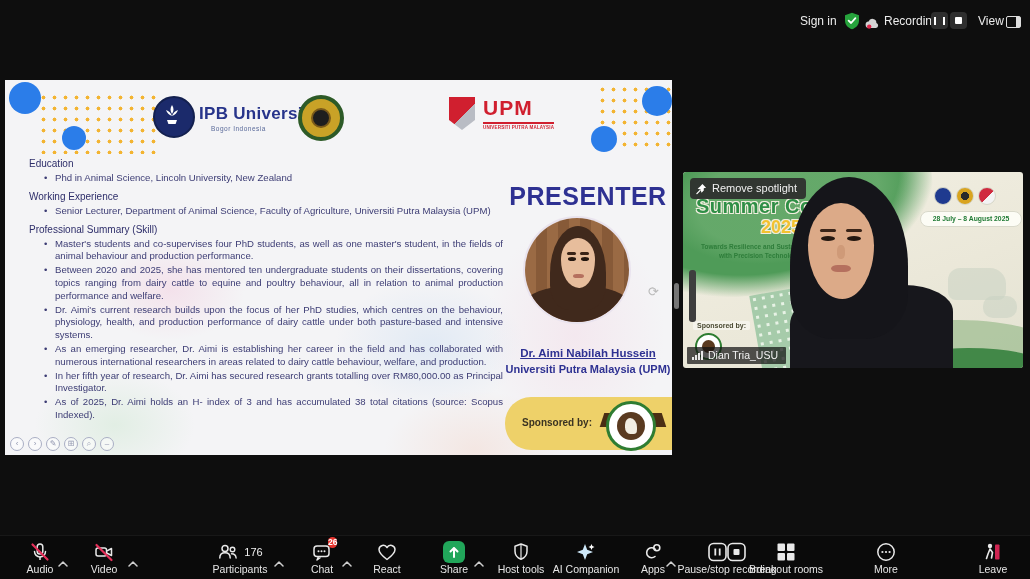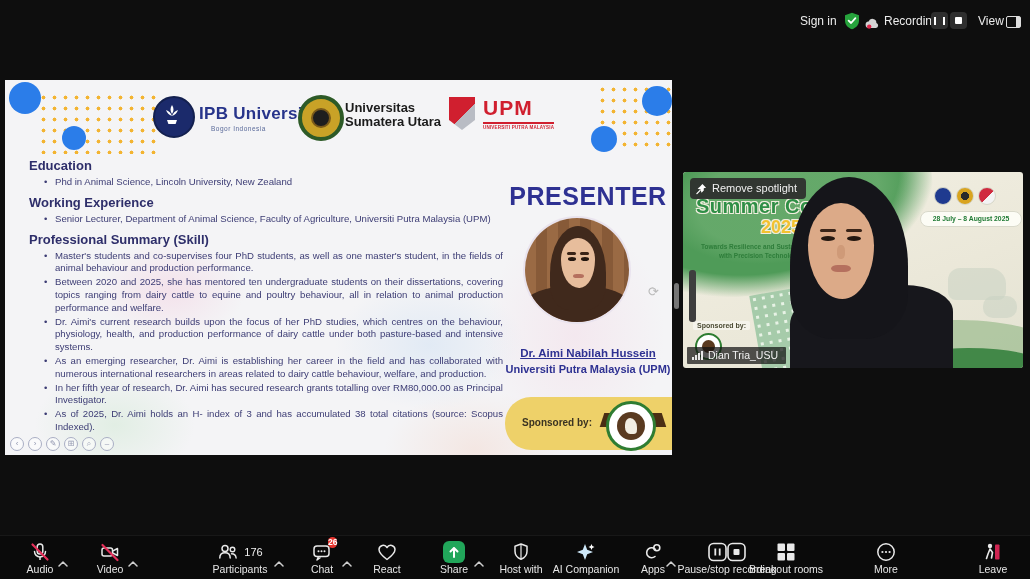--- a/index.html
+++ b/index.html
@@ -26,21 +26,21 @@
   .logo-circle{position:absolute;border-radius:50%;}
   .ipb-text{position:absolute;font-size:17px;font-weight:700;color:#27348b;letter-spacing:.3px;}
   .ipb-sub{position:absolute;font-size:6.5px;color:#5a6a9a;letter-spacing:.5px;}
   .usu-text{position:absolute;font-size:13px;line-height:14px;font-weight:800;color:#1b1b1b;}
   .upm-shield{position:absolute;width:26px;height:33px;background:linear-gradient(135deg,#d01f2f 55%,#b9bcc4 55%);
               clip-path:polygon(0 0,100% 0,100% 70%,50% 100%,0 70%);}
   .upm-text{position:absolute;font-size:21px;font-weight:800;color:#d01f2f;letter-spacing:1px;}
   .upm-sub{position:absolute;font-size:4.5px;font-weight:700;color:#d01f2f;letter-spacing:.2px;border-top:2px solid #d01f2f;padding-top:1px;}
 
   .col-l{position:absolute;left:24px;top:78px;width:474px;color:#3b3b78;}
-  .sec-h{font-size:13px;font-weight:700;color:#2e2e6a;margin:6px 0 3px 0;}
+  .sec-h{font-size:10px;font-weight:400;color:#2e2e6a;margin:6px 0 3px 0;}
   .sec-h:first-child{margin-top:0;}
   .col-l ul{margin:0;padding:0 0 0 26px;list-style:none;}
   .col-l li{position:relative;font-size:9.6px;line-height:12.8px;text-align:justify;margin-bottom:1px;color:#3c3c74;}
   .col-l li::before{content:"\2022";position:absolute;left:-11px;top:0;}
 
   .presenter-label{position:absolute;left:498px;top:102px;width:170px;text-align:center;
                    font-size:25px;font-weight:800;color:#2e3192;letter-spacing:.5px;}
   .photo{position:absolute;left:520px;top:138px;width:104px;height:104px;border-radius:50%;overflow:hidden;
          background:repeating-linear-gradient(90deg,#9a6a44 0 11px,#875a38 11px 22px);box-shadow:0 0 0 2px #e9e3ee;}
   .p-hood{position:absolute;left:25px;top:8px;width:56px;height:84px;background:#40291c;
@@ -171,21 +171,20 @@
           <path d="M17 7c2 3 2 6 0 9c-2-3-2-6 0-9z M11 12c3 1 5 3 6 6c-3-1-5-3-6-6z M23 12c-3 1-5 3-6 6c3-1 5-3 6-6z" fill="#fff"></path>
           <path d="M12 22h10l-1.4 4h-7.2z" fill="#fff"></path>
         </svg>
     </div>
     <span class="ipb-text" style="left:194px;top:24px;">IPB University</span>
     <span class="ipb-sub" style="left:206px;top:45px;">Bogor Indonesia</span>
 
     <div class="logo-circle" style="left:293px;top:15px;width:38px;height:38px;background:#c9a227;border:4px solid #2d5a27;display:flex;align-items:center;justify-content:center;">
       <span style="width:16px;height:16px;border-radius:50%;background:#1e1e1e;display:block;border:2px solid #7a5a1a;"></span>
     </div>
-    <span class="usu-text" style="left:340px;top:21px;"><span>Universitas</span><br><span>Sumatera Utara</span></span>
 
     <div class="upm-shield" style="left:444px;top:17px;"></div>
     <span class="upm-text" style="left:478px;top:16px;">UPM</span>
     <span class="upm-sub" style="left:478px;top:42px;">UNIVERSITI PUTRA MALAYSIA</span>
 
     <div class="col-l">
       <div class="sec-h">Education</div>
       <ul>
         <li>Phd in Animal Science, Lincoln University, New Zealand</li>
       </ul>
@@ -308,21 +307,21 @@
             <line x1="11" y1="16" x2="11" y2="19" stroke="#e9e9e9" stroke-width="1.5"></line>
             <line x1="3.5" y1="3.5" x2="18.5" y2="18.5" stroke="#e5305a" stroke-width="2.2" stroke-linecap="round"></line>
           </svg>
       </div>
       <div class="lbl">Audio</div>
     </div>
     <span class="caret" style="left:58px;"><svg width="10" height="6" viewBox="0 0 10 6">
           <polyline points="1,5 5,1 9,5" fill="none" stroke="#cfcfcf" stroke-width="1.5" stroke-linecap="round" stroke-linejoin="round"></polyline>
         </svg></span>
 
-    <div class="tbi" style="left:60px;width:100px;">
+    <div class="tbi" style="left:54px;width:100px;">
       <div class="ico">
         <svg width="22" height="22" viewBox="0 0 22 22">
             <rect x="3" y="7" width="10.5" height="8" rx="2" fill="none" stroke="#e9e9e9" stroke-width="1.5"></rect>
             <path d="M13.5,10.2 L18.5,7.5 V14.5 L13.5,11.8" fill="none" stroke="#e9e9e9" stroke-width="1.5" stroke-linejoin="round"></path>
             <line x1="3.5" y1="4" x2="18.5" y2="19" stroke="#e5305a" stroke-width="2.2" stroke-linecap="round"></line>
           </svg>
       </div>
       <div class="lbl">Video</div>
     </div>
     <span class="caret" style="left:128px;"><svg width="10" height="6" viewBox="0 0 10 6">
@@ -386,21 +385,21 @@
           <polyline points="1,5 5,1 9,5" fill="none" stroke="#cfcfcf" stroke-width="1.5" stroke-linecap="round" stroke-linejoin="round"></polyline>
         </svg></span>
 
     <div class="tbi" style="left:477px;width:88px;">
       <div class="ico">
         <svg width="20" height="20" viewBox="0 0 20 20">
             <path d="M10,2 L16,4.2 V9.2 C16,13.2 13.5,15.8 10,17.3 C6.5,15.8 4,13.2 4,9.2 V4.2 Z" fill="none" stroke="#e9e9e9" stroke-width="1.5" stroke-linejoin="round"></path>
             <line x1="10" y1="2.5" x2="10" y2="17" stroke="#e9e9e9" stroke-width="1.2"></line>
           </svg>
       </div>
-      <div class="lbl">Host with</div>
+      <div class="lbl">Host tools</div>
     </div>
 
     <div class="tbi" style="left:536px;width:100px;">
       <div class="ico">
         <svg width="22" height="22" viewBox="0 0 22 22">
             <path d="M10,3 L12.2,8.8 L18,11 L12.2,13.2 L10,19 L7.8,13.2 L2,11 L7.8,8.8 Z" fill="#cfe9fa"></path>
             <path d="M16.5,3 L17.4,5.1 L19.5,6 L17.4,6.9 L16.5,9 L15.6,6.9 L13.5,6 L15.6,5.1 Z" fill="#fff"></path>
           </svg>
       </div>
       <div class="lbl">AI Companion</div>

